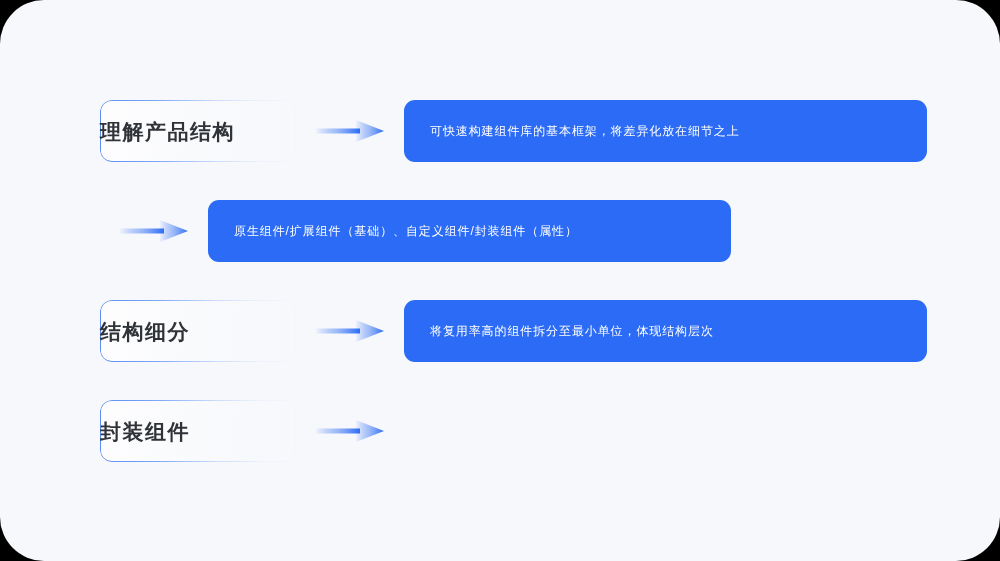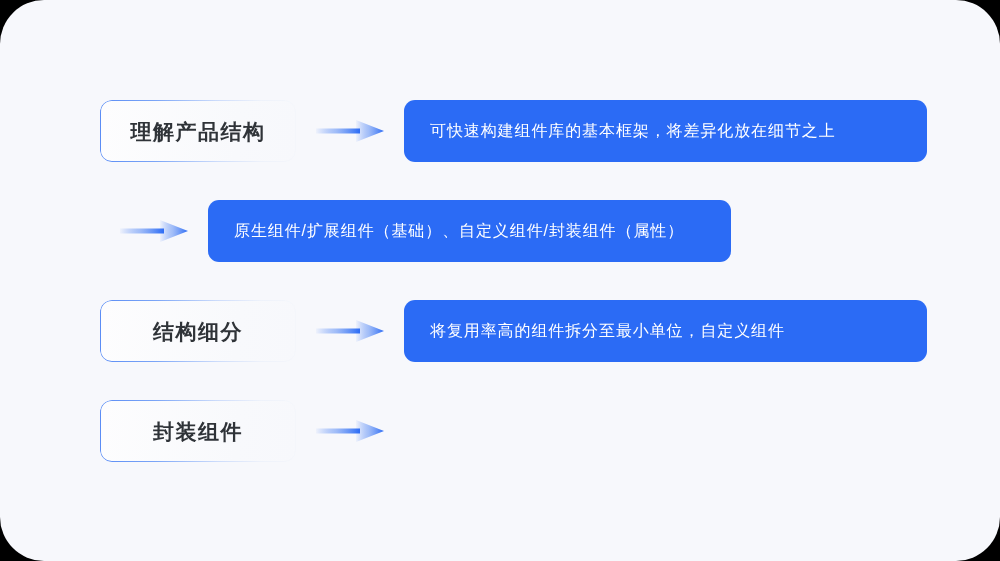--- a/index.html
+++ b/index.html
@@ -57,21 +57,20 @@
   
   .stage-box {
     position: relative;
     width: 196px;
     height: 62px;
     box-sizing: border-box;
     border-radius: 12px;
     background: linear-gradient(95deg, #fdfdfe 0%, #f8f9fc 70%, #f7f8fc 100%);
     display: flex;
     align-items: center;
-    justify-content: center;
     flex: 0 0 auto;
   }
   .stage-box::before {
     content: "";
     position: absolute;
     left: 0; top: 0; right: 0; bottom: 0;
     border-radius: 12px;
     padding: 1.4px;
     background: linear-gradient(90deg, #5b8df5 0%, #7ba5f7 28%, #cddcfb 60%, #eef2fb 82%, #f4f6fb 100%);
     -webkit-mask: linear-gradient(#fff 0 0) content-box, linear-gradient(#fff 0 0);
@@ -110,21 +109,21 @@
     height: 62px;
     box-sizing: border-box;
     border-radius: 11px;
     background: #2b6bf5;
     display: flex;
     align-items: center;
     padding-left: 26px;
     padding-right: 18px;
   }
   .desc-text {
-    font-size: 16px;
+    font-size: 12px;
     font-weight: 400;
     color: #ffffff;
     letter-spacing: 0.9px;
     line-height: 1.2;
     white-space: nowrap;
   }
 </style>
 </head>
 <body>
 
@@ -184,21 +183,21 @@
                 <stop offset="0%" stop-color="#2b6bf5" stop-opacity="0.04"></stop>
                 <stop offset="45%" stop-color="#5b8df5" stop-opacity="0.55"></stop>
                 <stop offset="100%" stop-color="#2b6bf5" stop-opacity="1"></stop>
               </linearGradient>
             </defs>
             <rect x="0" y="10.5" width="44" height="5" fill="url(#ag3)"></rect>
             <polygon points="40,2 68,13 40,24" fill="url(#ag3)"></polygon>
           </svg>
         </div>
         <div class="desc-box">
-          <span class="desc-text">将复用率高的组件拆分至最小单位，自定义组件</span>
+          <span class="desc-text">将复用率高的组件拆分至最小单位，体现结构层次</span>
         </div>
       </div>
 
       <div class="row row-4">
         <div class="stage-box">
           <span class="stage-label">封装组件</span>
         </div>
         <div class="arrow-wrap">
           <svg class="arrow-svg" width="70" height="26" viewBox="0 0 70 26" aria-hidden="true">
             <defs>

